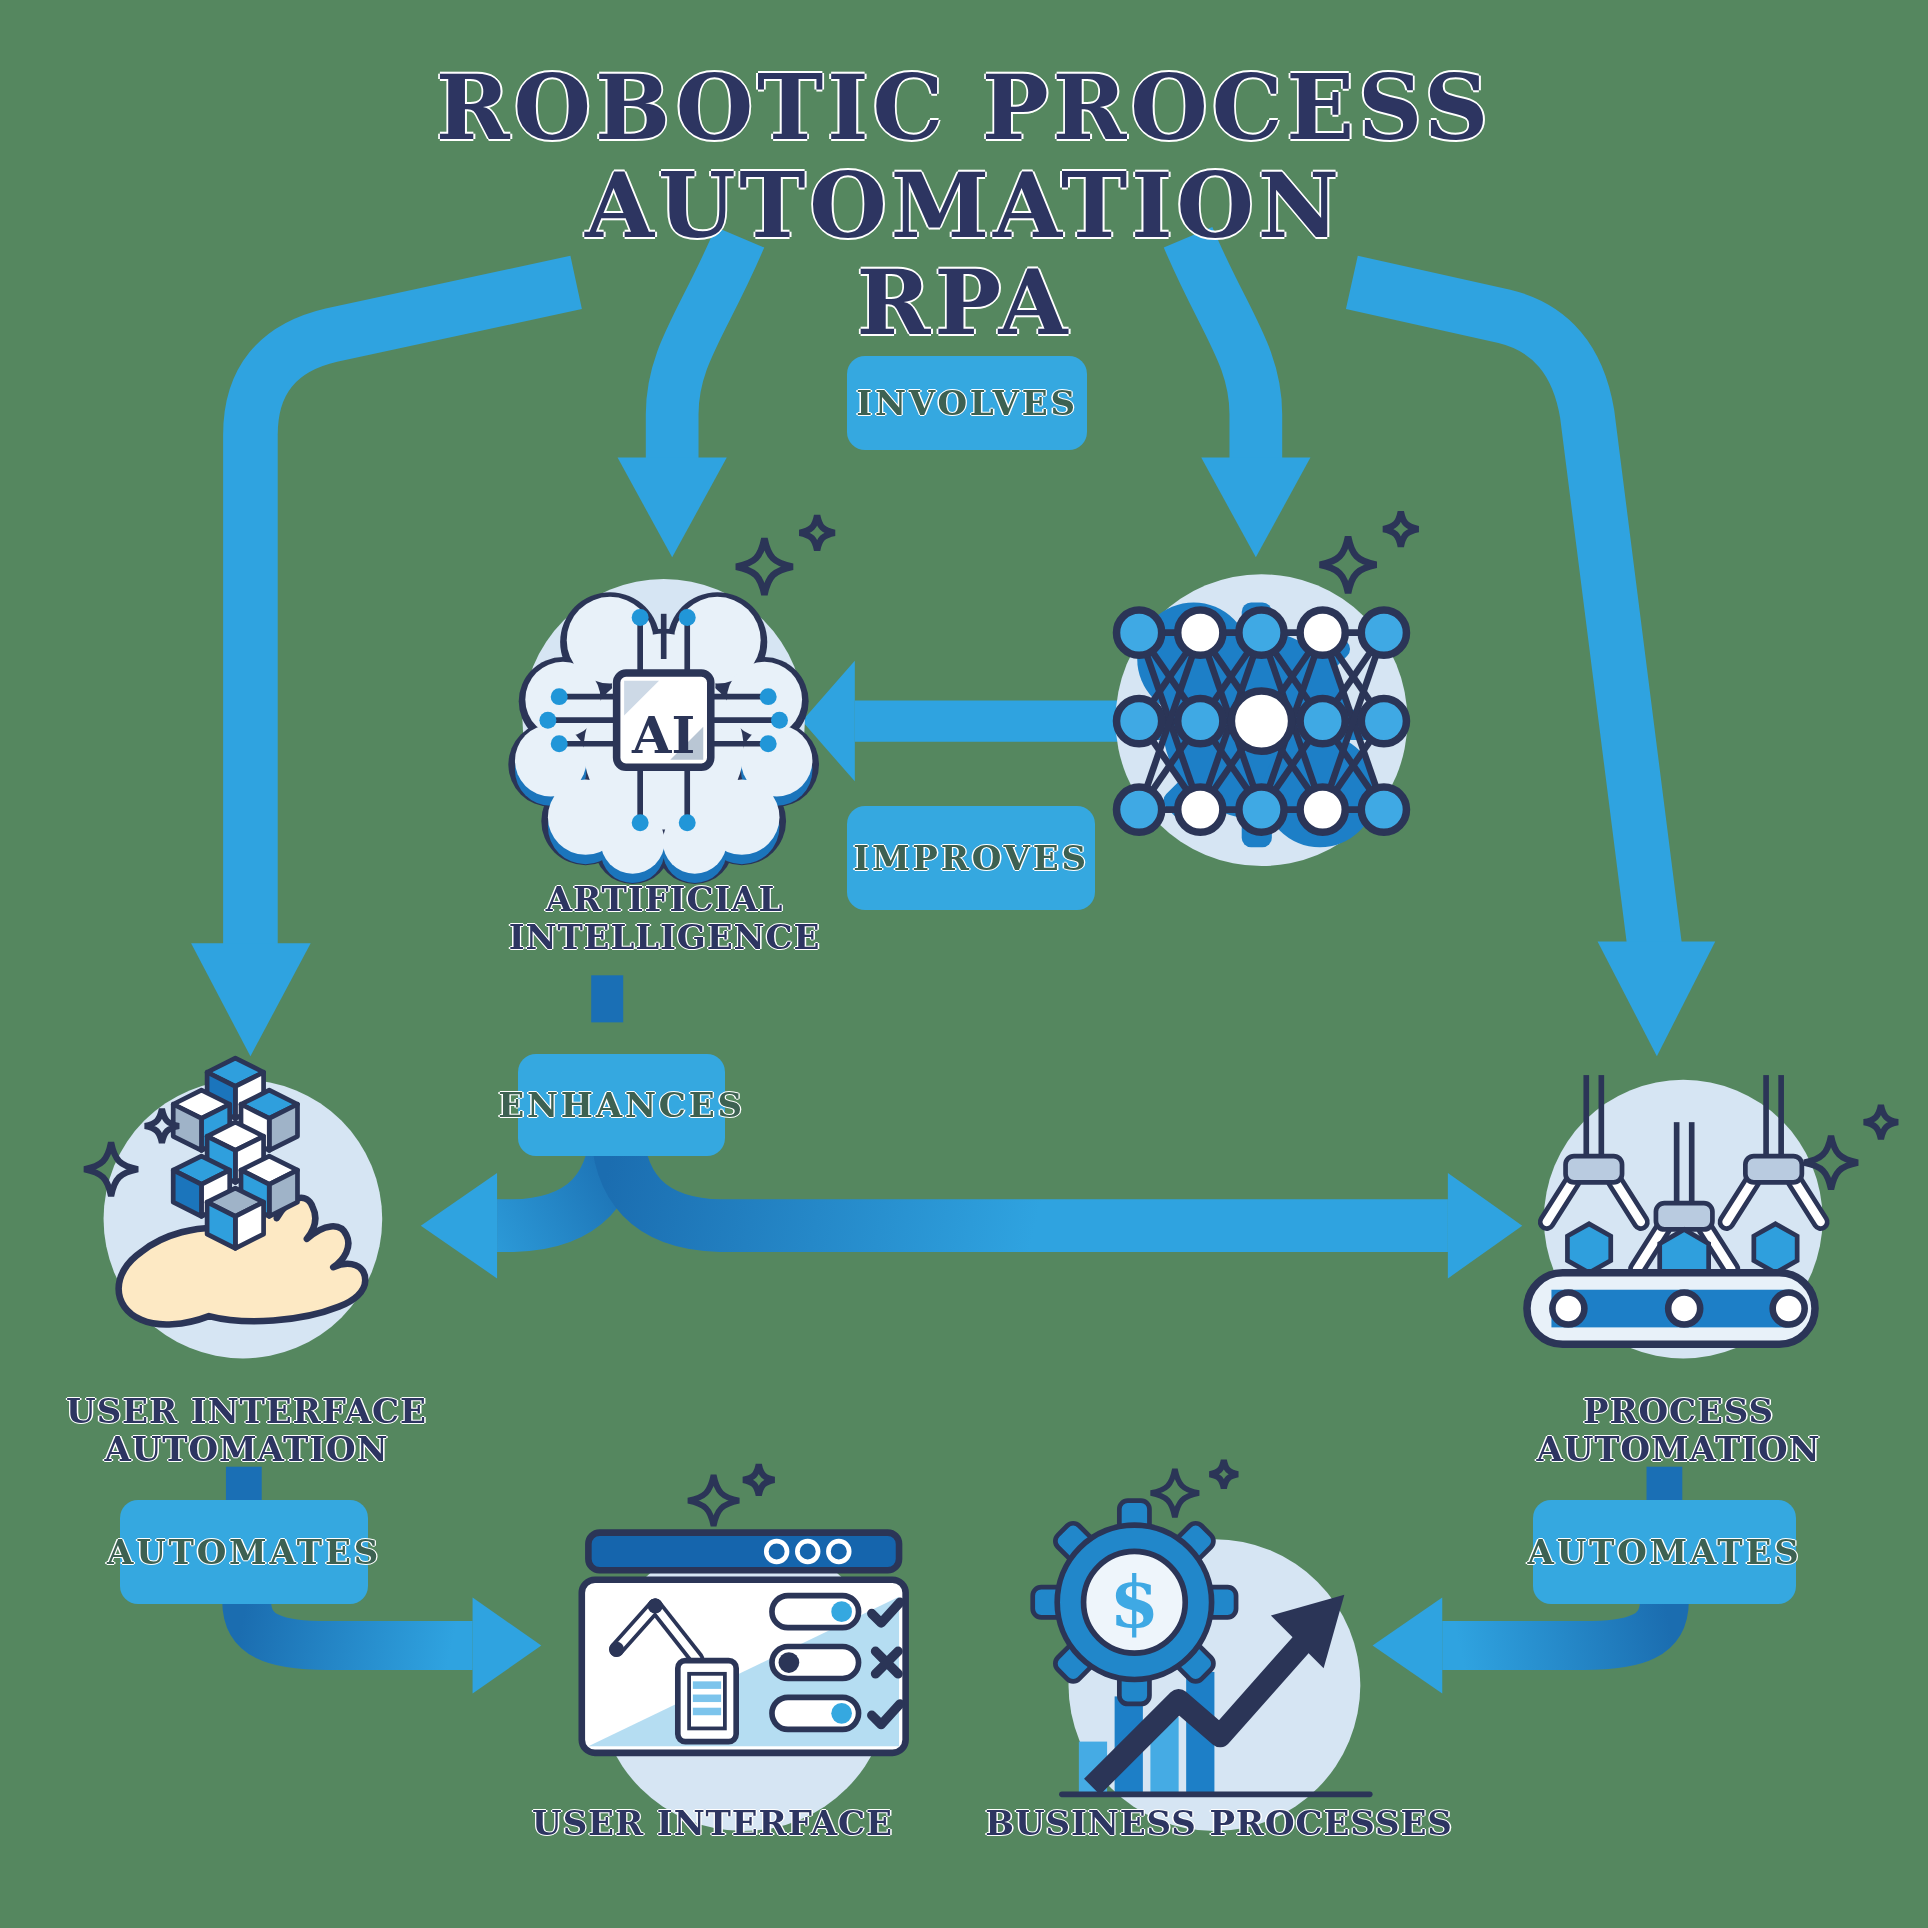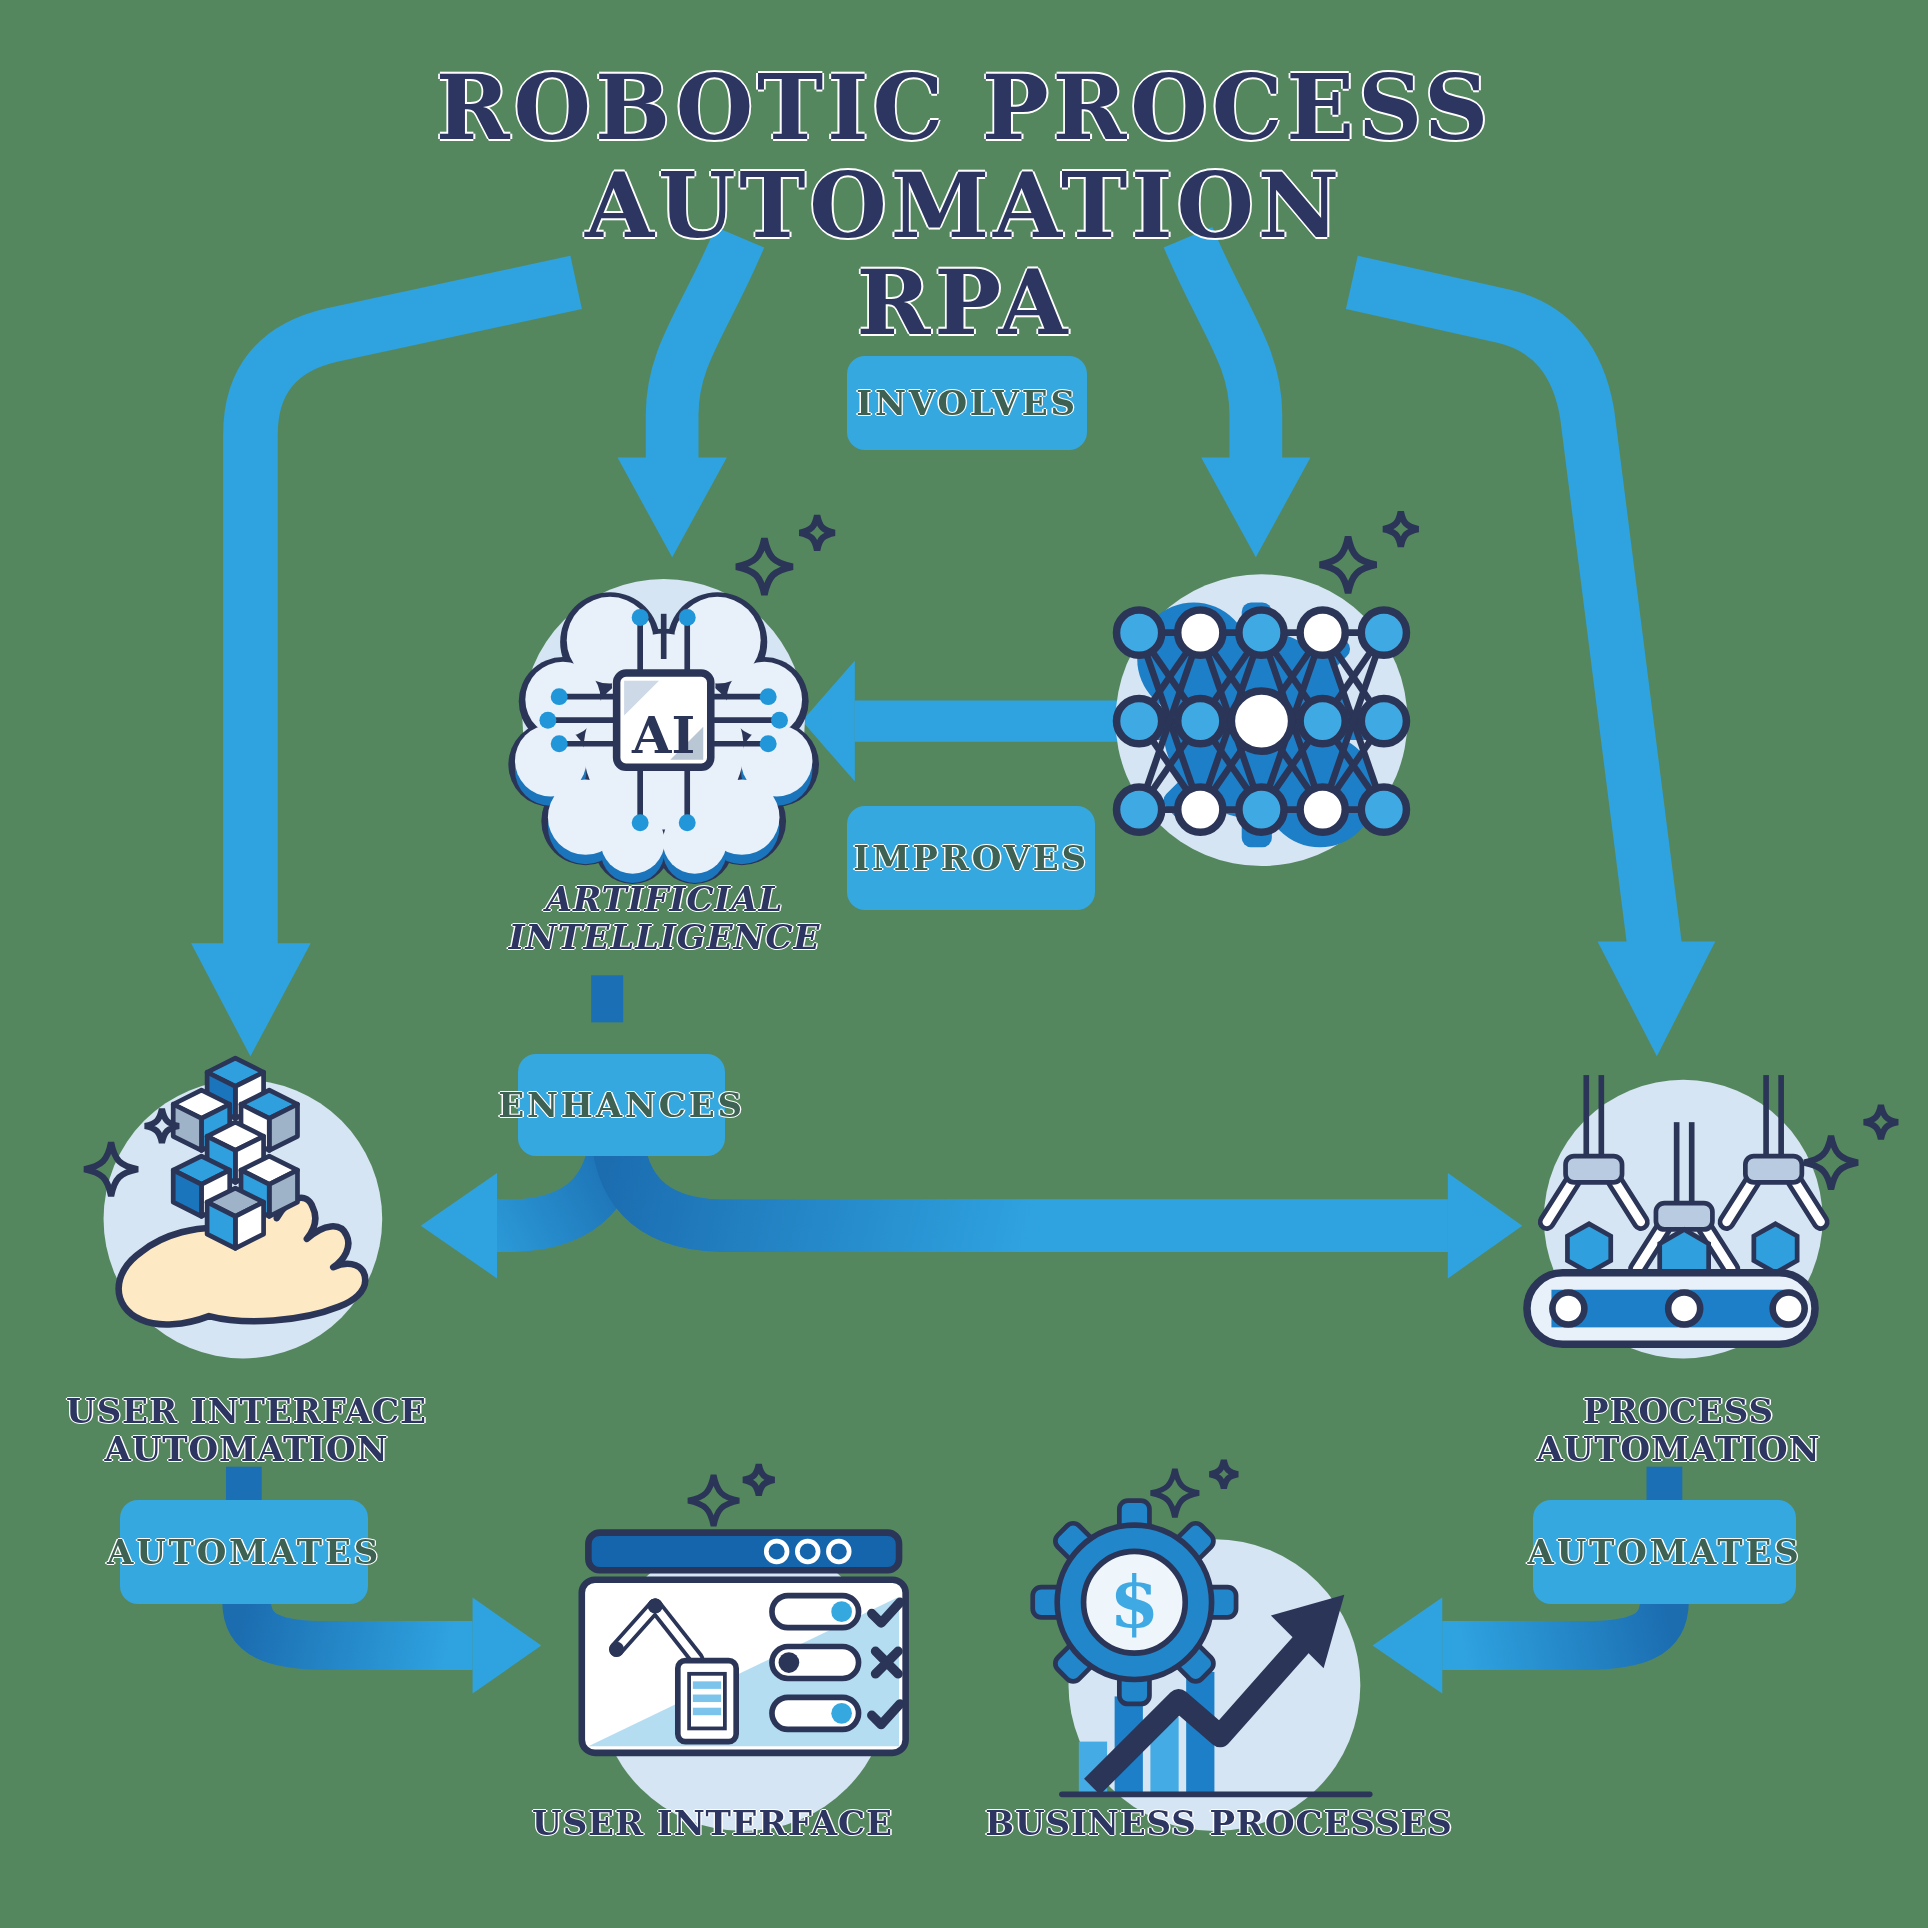--- a/index.html
+++ b/index.html
@@ -409,21 +409,21 @@
   <div class="abs title-line" style="left:399px; top:55px;">ROBOTIC PROCESS</div>
   <div class="abs title-line" style="left:399px; top:153px;">AUTOMATION</div>
   <div class="abs title-line" style="left:399px; top:250px;">RPA</div>
 
   <div class="abs conn-box" style="left:847px;  top:356px;  width:240px; height:94px;">INVOLVES</div>
   <div class="abs conn-box" style="left:847px;  top:769px;  width:248px; height:104px;margin-top:37px;">IMPROVES</div>
   <div class="abs conn-box" style="left:518px;  top:1041px; width:207px; height:102px;margin-top:13px;">ENHANCES</div>
   <div class="abs conn-box" style="left:120px;  top:1500px; width:248px; height:104px;">AUTOMATES</div>
   <div class="abs conn-box" style="left:1533px; top:1500px; width:263px; height:104px;">AUTOMATES</div>
 
-  <div class="abs node-label" style="left:476px; top:880px; width:377px;font-style:italic;">
+  <div class="abs node-label" style="left:476px; top:880px; width:377px;">
     <div>ARTIFICIAL</div>
     <div>INTELLIGENCE</div>
   </div>
   <div class="abs node-label" style="left:30px; top:1392px; width:433px;">
     <div>USER INTERFACE</div>
     <div>AUTOMATION</div>
   </div>
   <div class="abs node-label" style="left:1490px; top:1392px; width:377px;text-align:center;">
     <div>PROCESS</div>
     <div>AUTOMATION</div>

